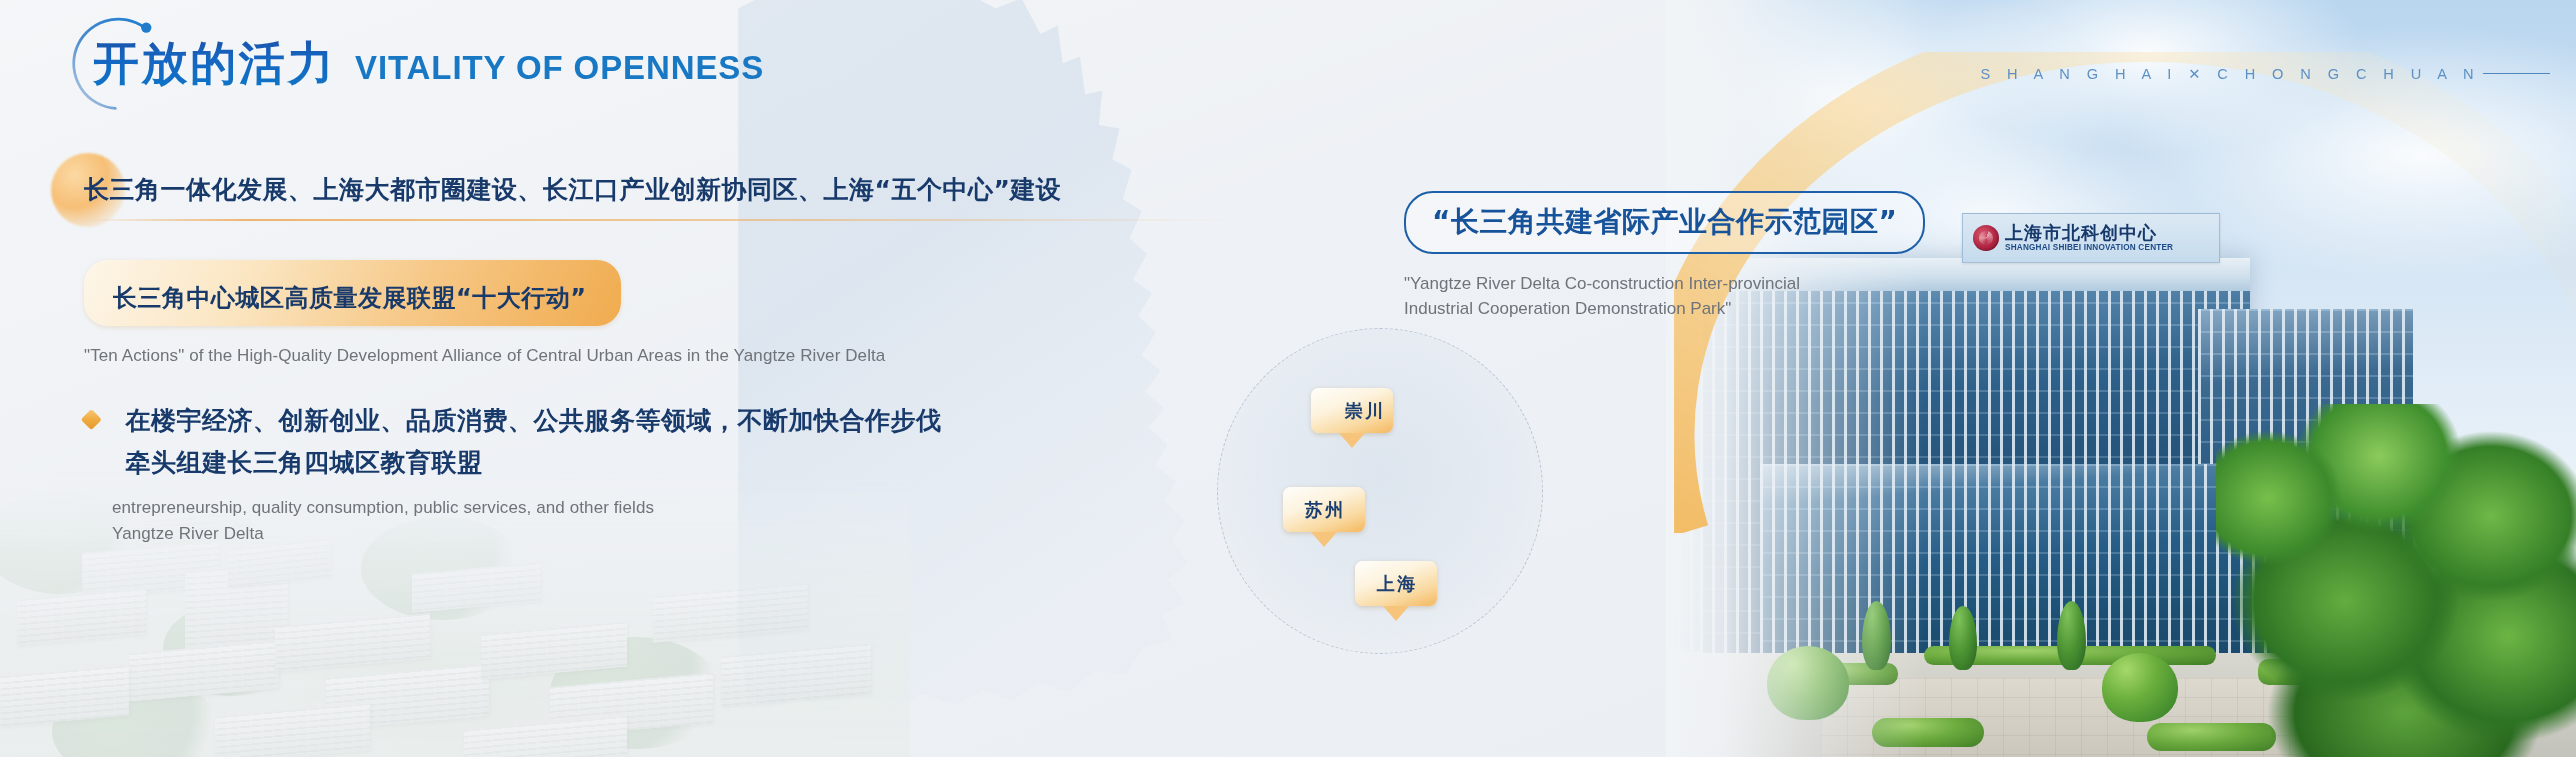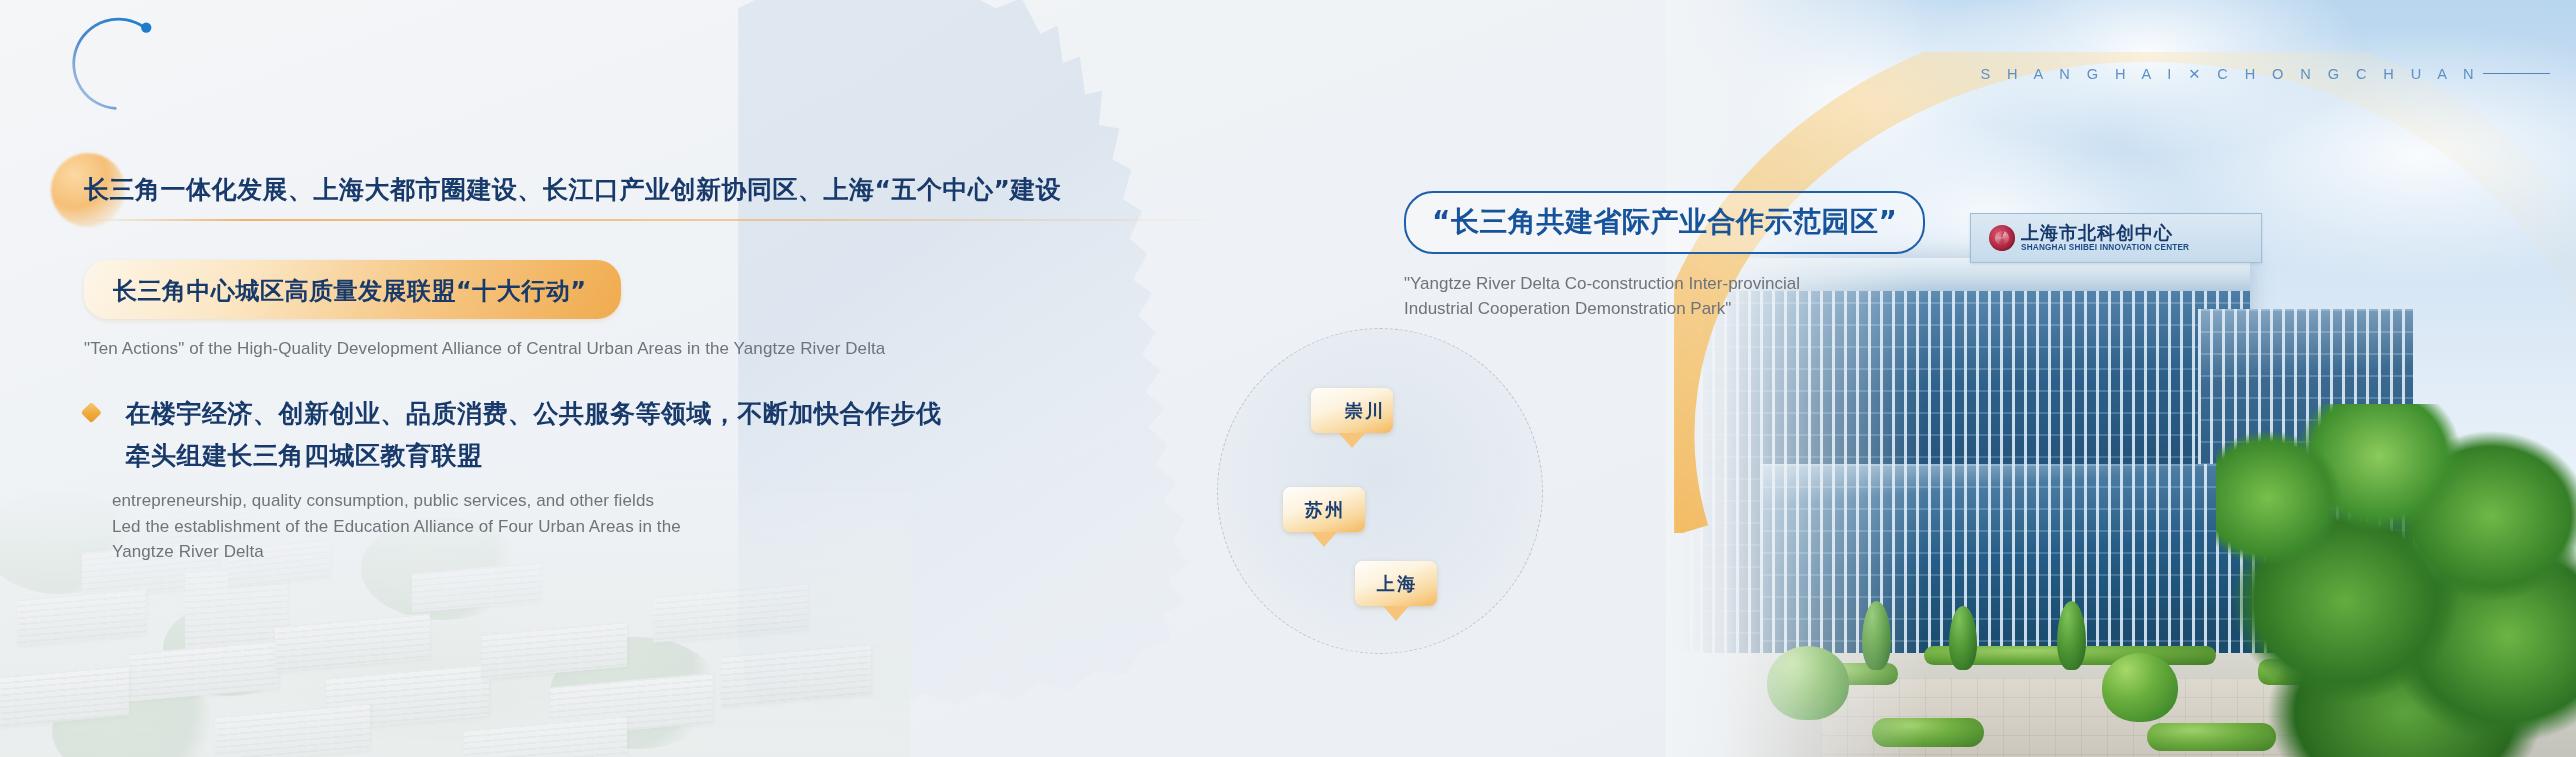--- a/index.html
+++ b/index.html
@@ -78,26 +78,25 @@
   .floors {
     position:absolute; inset:0;
     background:repeating-linear-gradient(180deg,
       rgba(255,255,255,.16) 0px, rgba(255,255,255,.16) 1.7px,
       rgba(0,0,0,.05) 1.7px, rgba(0,0,0,.05) 22px);
   }
 
   
   .signage {
     position:absolute; left:296px; top:213px;
-    width:292px; height:50px;
+    width:258px; height:50px;
     background:linear-gradient(180deg,#dce9f4 0%,#c5dbed 100%);
     border:0.9px solid rgba(120,160,195,.55);
-    display:flex; align-items:center; gap:6px; padding:0 18px;
+    display:flex; align-items:center; gap:6px; padding:0 10px;
     box-shadow:0 0.9px 2.6px rgba(0,0,0,.1);
-    margin-left:8px;
   }
   .sign-logo {
     width:26px; height:26px; border-radius:50%;
     background:radial-gradient(circle at 36% 34%,#d6536a 0%,#b52a46 50%,#93102c 100%);
     flex:0 0 auto;
     box-shadow:inset -0.9px -0.9px 2.6px rgba(0,0,0,.28);
     position:relative;
   }
   .sign-logo::after{
     content:""; position:absolute; left:6px; top:6px; width:13.7px; height:13.7px;
@@ -242,21 +241,21 @@
     width:1142px; height:1.7px; margin:12px 0 10.3px 0;
     background:linear-gradient(90deg,rgba(240,176,96,0) 0%,rgba(238,170,90,.85) 14%,rgba(238,170,90,.55) 62%,rgba(238,170,90,0) 100%);
   }
   .p-en {
     font-size:17px; line-height:1.5; color:#6f737a; letter-spacing:0.1px;
   }
 
   
   .pill-orange {
     display:inline-block; position:relative;
-    padding:15px 34px 11px 29px;
+    padding:22px 34px 11px 29px;
     border-radius:24px;
     background:linear-gradient(118deg,#fdf6e9 0%,#fbe6c2 30%,#f6c887 62%,#f0ab4e 100%);
     box-shadow:0 1.7px 4.3px rgba(200,150,80,.2);
   }
   .pill-orange .h-cn { font-size:24px; }
 
   .bullet-row { display:flex; gap:27px; align-items:flex-start; }
   .diamond {
     width:14.6px; height:14.6px; margin-top:9.4px; flex:0 0 auto;
     background:linear-gradient(135deg,#f7c978 0%,#efa93c 55%,#e59a2c 100%);
@@ -451,20 +450,24 @@
           <stop offset="0%" stop-color="#2f6fc0" stop-opacity=".25"></stop>
           <stop offset="45%" stop-color="#2775c4" stop-opacity=".85"></stop>
           <stop offset="100%" stop-color="#1e7fd0" stop-opacity="1"></stop>
         </linearGradient>
       </defs>
       <path d="M 118,24 A 52 52 0 1 0 84,118" fill="none" stroke="url(#hg)" stroke-width="3.2" stroke-linecap="round"></path>
       <circle cx="120" cy="24" r="6" fill="#1f7ccb"></circle>
     </svg>
   </div>
 
+  <div class="title-row">
+    <div class="title-cn">开放的活力</div>
+    <div class="title-en">VITALITY OF OPENNESS</div>
+  </div>
 
   <div class="toplbl">
     <span>S H A N G H A I  ✕  C H O N G C H U A N</span>
     <div class="dash"></div>
   </div>
 
   <div class="col-left">
 
     <div style="position:relative;">
       <div class="blob-orange"></div>
@@ -482,21 +485,20 @@
     <div style="margin-top:34px;">
       <div class="bullet-row">
         <div class="diamond"></div>
         <div>
           <div class="h-cn">在楼宇经济、创新创业、品质消费、公共服务等领域，不断加快合作步伐</div>
           <div class="h-cn" style="margin-top:6.9px;">牵头组建长三角四城区教育联盟</div>
         </div>
       </div>
       <div style="margin-top:15.5px;margin-left:28px;">
         <div class="p-en">entrepreneurship, quality consumption, public services, and other fields</div>
-        <div class="p-en">Led the establishment of the Education Alliance of Four Urban Areas in the</div>
         <div class="p-en">Yangtze River Delta</div>
       </div>
     </div>
   </div>
 
   <div class="col-right">
     <div class="pill-outline">
       <div class="h-cn">“长三角共建省际产业合作示范园区”</div>
     </div>
     <div class="p-en-r">"Yangtze River Delta Co-construction Inter-provincial</div>

